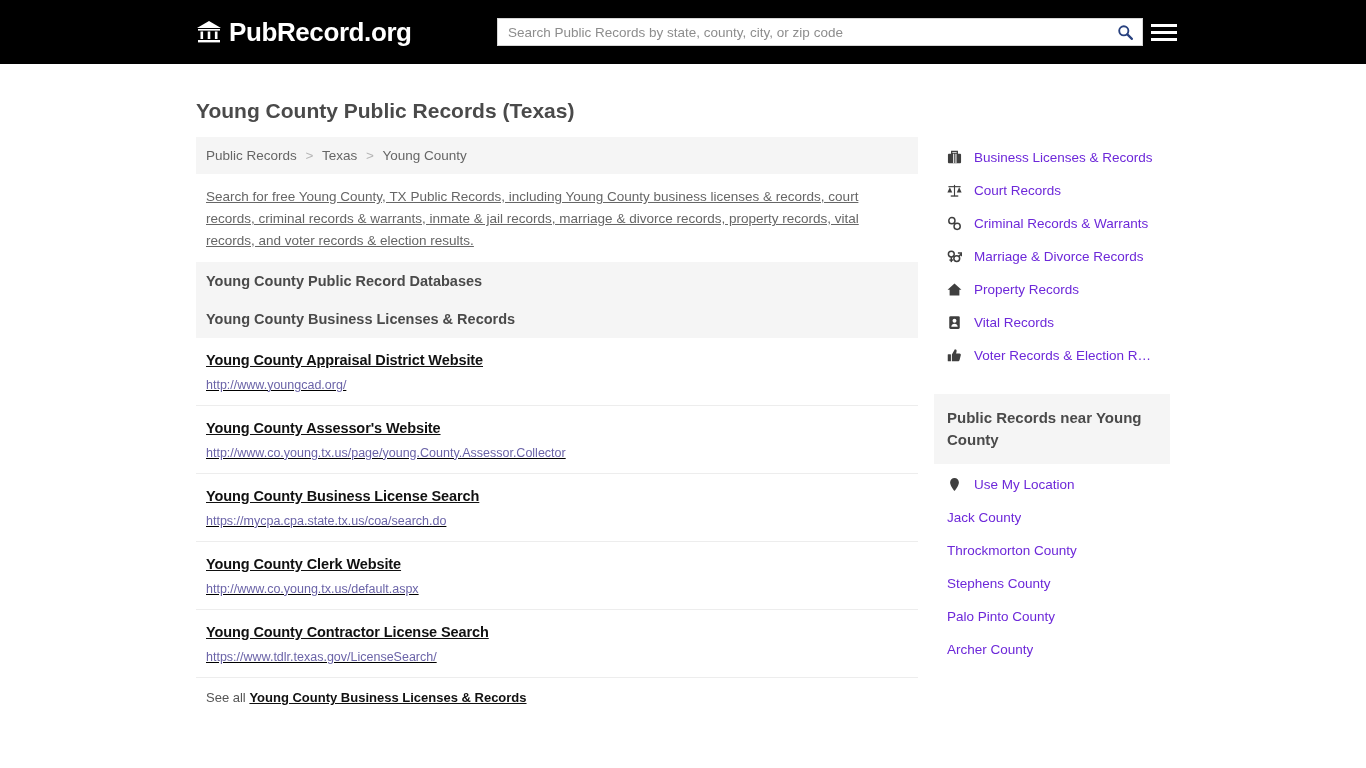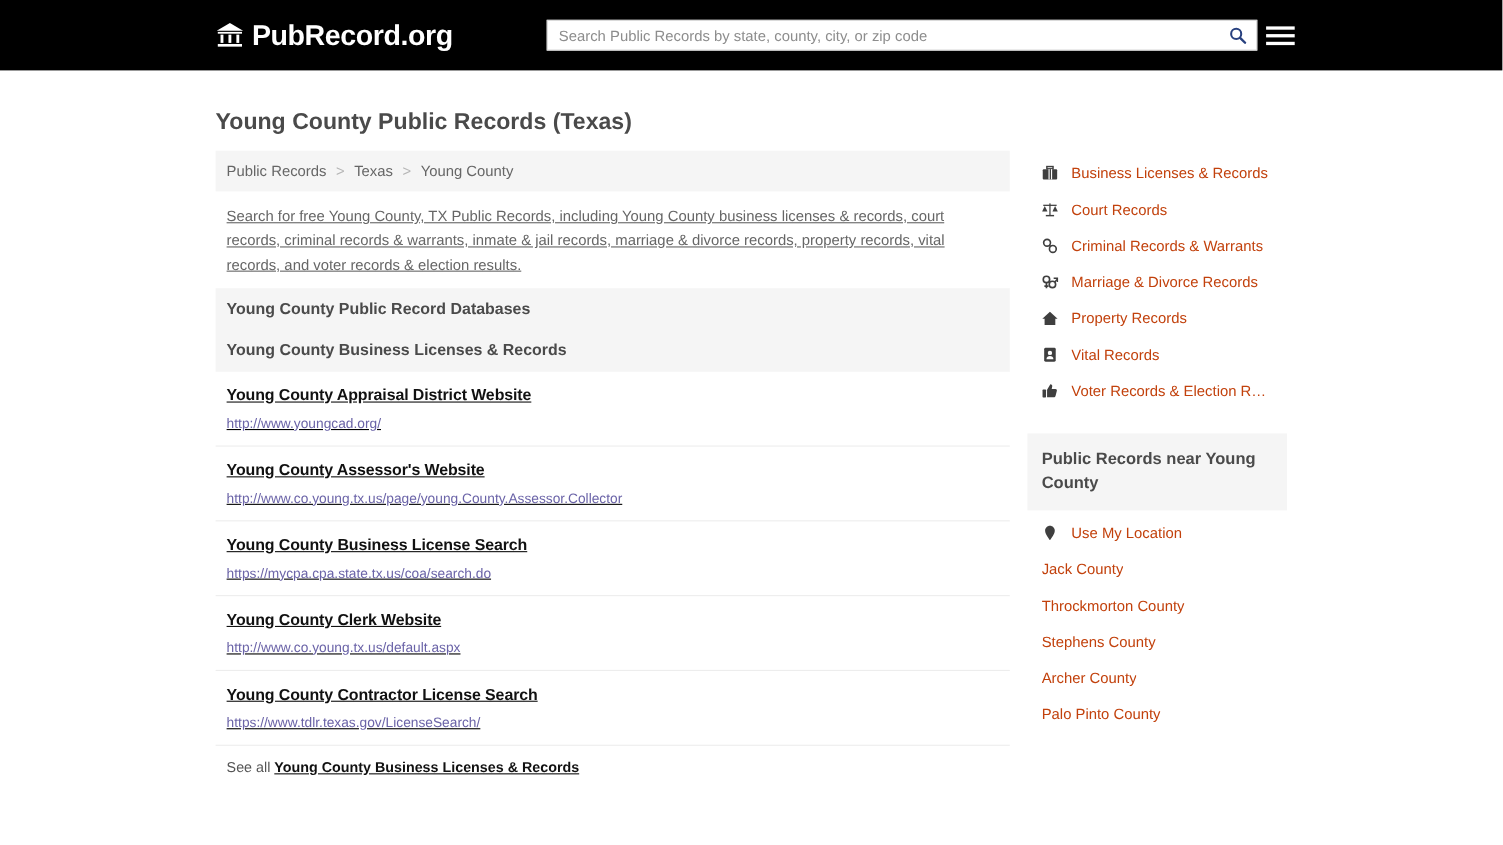--- a/index.html
+++ b/index.html
@@ -181,21 +181,21 @@
     color: #4a4a4a;
     line-height: 1.45;
   }
   .side-list { padding: 4px 0 0 0; margin: 0; list-style: none; }
   .side-item {
     display: flex;
     align-items: center;
     gap: 11px;
     padding: 9px 13px;
     font-size: 13.5px;
-    color: #c2410c;
+    color: #6d28d9;
     text-decoration: none;
     cursor: pointer;
     white-space: nowrap;
     overflow: hidden;
   }
   .side-item .ico {
     width: 16px;
     display: flex;
     align-items: center;
     justify-content: center;
@@ -398,23 +398,23 @@
           <a class="side-item side-item-plain" href="#">
             <span class="side-label">Jack County</span>
           </a>
           <a class="side-item side-item-plain" href="#">
             <span class="side-label">Throckmorton County</span>
           </a>
           <a class="side-item side-item-plain" href="#">
             <span class="side-label">Stephens County</span>
           </a>
           <a class="side-item side-item-plain" href="#">
+            <span class="side-label">Palo Pinto County</span>
+          </a>
+          <a class="side-item side-item-plain" href="#">
             <span class="side-label">Archer County</span>
-          </a>
-          <a class="side-item side-item-plain" href="#">
-            <span class="side-label">Palo Pinto County</span>
           </a>
         </div>
       </div>
 
     </div>
   </div>
 </div>
 
 </body></html>

